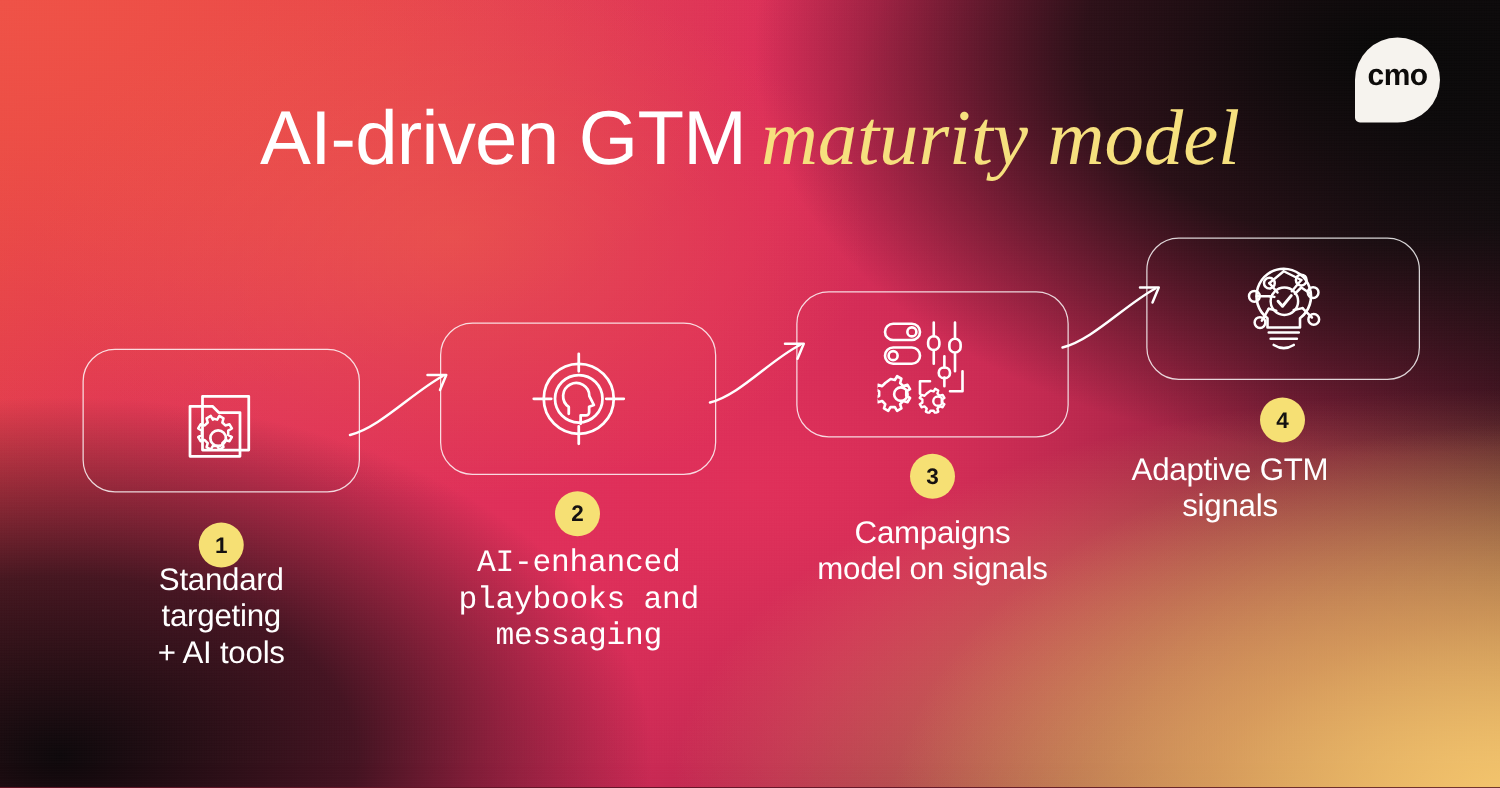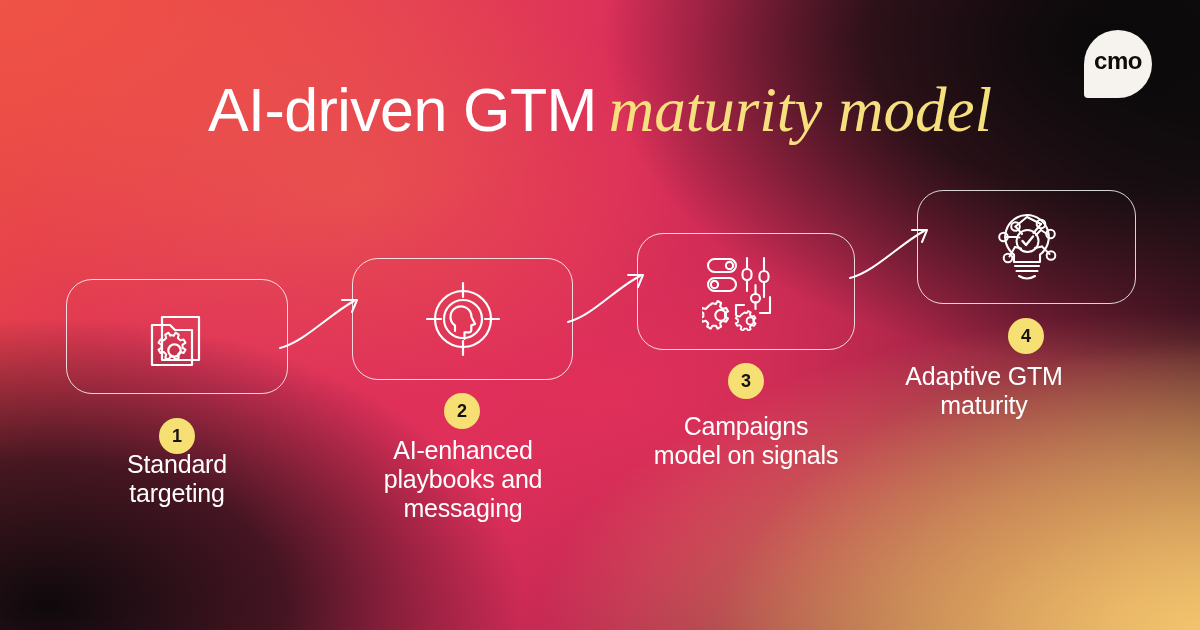--- a/index.html
+++ b/index.html
@@ -172,40 +172,41 @@
           <circle cx="37.5" cy="53.5" r="6.2"></circle>
         </g>
       </svg>
     </div>
     <div class="badge" style="left:159px; top:418px;">
       <span>1</span>
     </div>
     <div class="caption" style="left:41px; top:450px; width:272px;">
       <div>Standard</div>
       <div>targeting</div>
+      <div>+ AI tools</div>
     </div>
   </div>
 
   <div class="step">
     <div class="card" style="left:352px; top:258px; width:221px; height:122px;">
       <svg width="84" height="84" viewBox="0 0 84 84">
         <g fill="none" stroke="#ffffff" stroke-width="2.2" stroke-linecap="round">
           <circle cx="42" cy="42" r="28"></circle>
           <circle cx="42" cy="42" r="19"></circle>
           <path d="M42 6 V20 M42 64 V78 M6 42 H20 M64 42 H78"></path>
         </g>
         <g fill="none" stroke="#ffffff" stroke-width="2.2" stroke-linecap="round" stroke-linejoin="round">
           <path d="M34 54 V48.5 a10.5 10.5 0 1 1 16.5 -8.6 l3.6 7.1 -3.8 1.4 v4.3 a2.6 2.6 0 0 1 -2.6 2.6 h-4.2 V62"></path>
         </g>
       </svg>
     </div>
     <div class="badge" style="left:444px; top:393px;">
       <span>2</span>
     </div>
-    <div class="caption" style="left:327px; top:436px; width:272px;">
+    <div class="caption" style="left:327px; top:436px; width:272px;font-family:Liberation Mono, monospace;">
       <div>AI-enhanced</div>
       <div>playbooks and</div>
       <div>messaging</div>
     </div>
   </div>
 
   <div class="step">
     <div class="card" style="left:637px; top:233px; width:218px; height:117px;">
       <svg width="88" height="78" viewBox="0 0 88 78">
         <g fill="none" stroke="#ffffff" stroke-width="2.1" stroke-linecap="round" stroke-linejoin="round">
@@ -260,17 +261,17 @@
           <circle cx="43.5" cy="37" r="11"></circle>
         </g>
         <path d="M38.5 37 L42 41 L49 32.5" fill="none" stroke="#ffffff" stroke-width="2.4" stroke-linecap="round" stroke-linejoin="round"></path>
       </svg>
     </div>
     <div class="badge" style="left:1008px; top:318px;">
       <span>4</span>
     </div>
     <div class="caption" style="left:848px; top:362px; width:272px;">
       <div>Adaptive GTM</div>
-      <div>maturity</div>
+      <div>signals</div>
     </div>
   </div>
 
 </div>
 
 </body></html>

